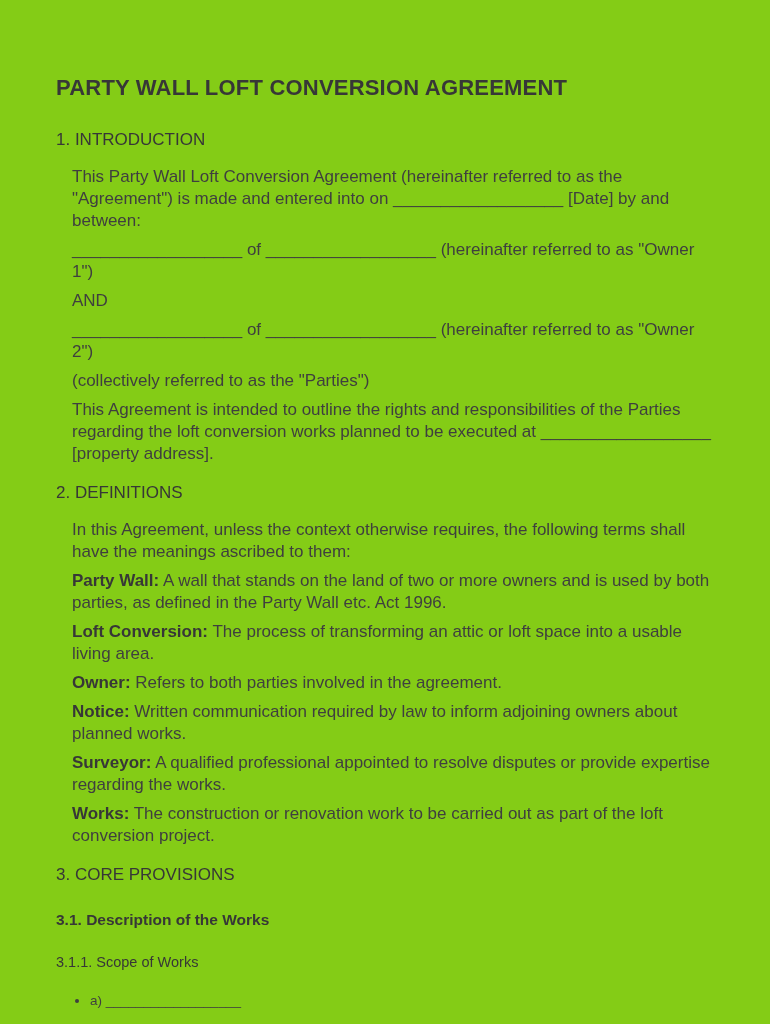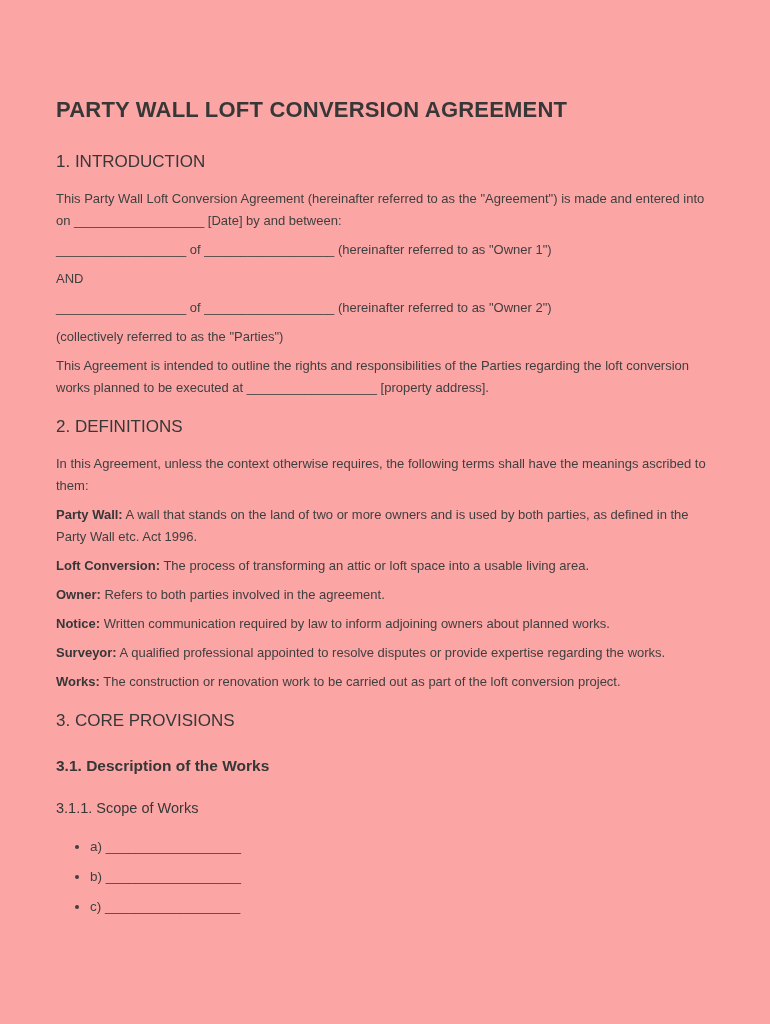--- a/index.html
+++ b/index.html
@@ -7,22 +7,22 @@
   body {
     width: 770px;
     height: 1024px;
     overflow: hidden;
     font-family: "Liberation Sans", sans-serif;
     color: #3f3f3f;
   }
   .page {
     width: 770px;
     height: 1024px;
-    background: #fca5a5;
-    padding: 96px 56px 0 56px;
+    background: #84cc16;
+    padding: 74px 56px 0 56px;
   }
   h1 {
     font-size: 22px;
     line-height: 28px;
     font-weight: bold;
     color: #373737;
     letter-spacing: 0.2px;
     margin: 0 0 26px 0;
   }
   h2 {
@@ -40,23 +40,23 @@
     margin: 22px 0 18px 0;
   }
   h4 {
     font-size: 14.5px;
     line-height: 20px;
     font-weight: normal;
     color: #373737;
     margin: 22px 0 18px 0;
   }
   p {
-    font-size: 13px;
+    font-size: 17px;
     line-height: 22px;
-    margin: 0 0 7px 0;
+    margin: 0 0 7px 16px;
     color: #3f3f3f;
   }
   p .def-term { font-weight: bold; color: #373737; }
   ul {
     list-style: disc;
     margin: 4px 0 0 0;
     padding-left: 34px;
   }
   li {
     font-size: 13.5px;

